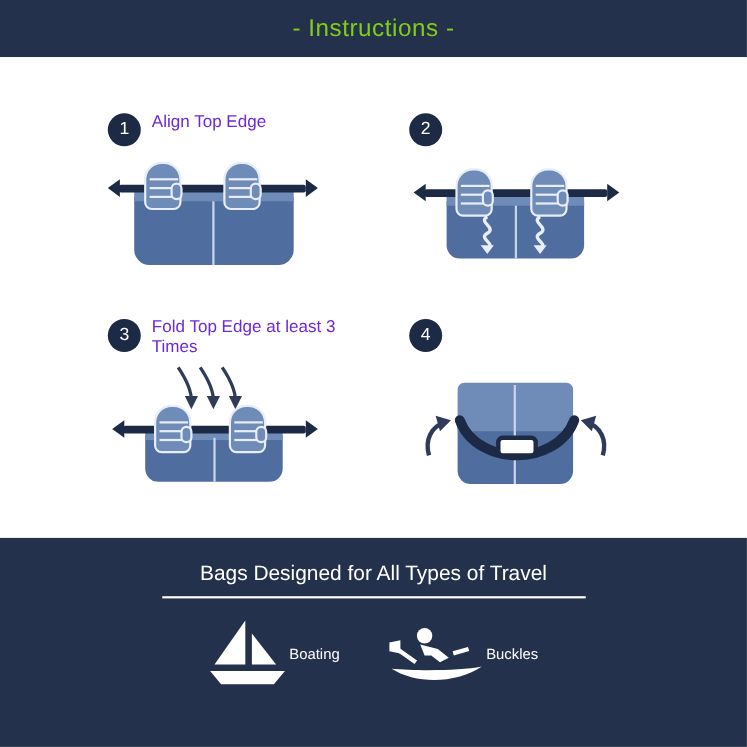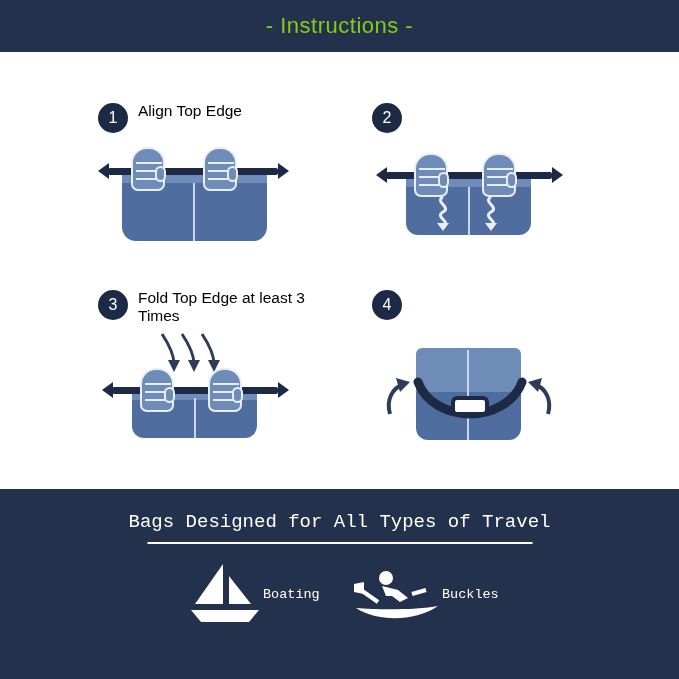--- a/index.html
+++ b/index.html
@@ -64,21 +64,21 @@
     border-radius: 50%;
     background: #1d2a45;
     color: #ffffff;
     font-size: 16px;
     display: flex;
     align-items: center;
     justify-content: center;
     margin-top: 1px;
   }
   .step-text {
-    color: #000000;
+    color: #6d28d9;
     font-size: 15.5px;
     line-height: 1.18;
     max-width: 205px;
   }
   .art {
     position: relative;
     margin-top: 8px;
     height: 110px;
   }
 
@@ -148,21 +148,20 @@
   .arrow-svg { position: absolute; overflow: visible; }
 
   
   .footer {
     position: absolute;
     left: 0;
     top: 489px;
     width: 679px;
     height: 190px;
     background: #24314c;
-    font-family: Liberation Mono, monospace;
   }
   .footer-title {
     position: absolute;
     left: 0;
     top: 22px;
     width: 679px;
     text-align: center;
     color: #ffffff;
     font-size: 19px;
   }

